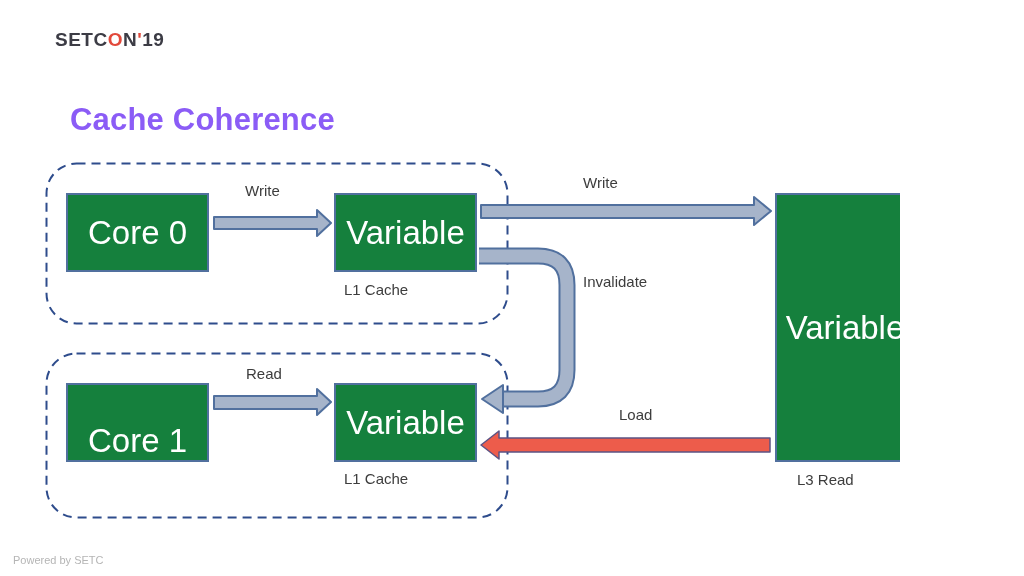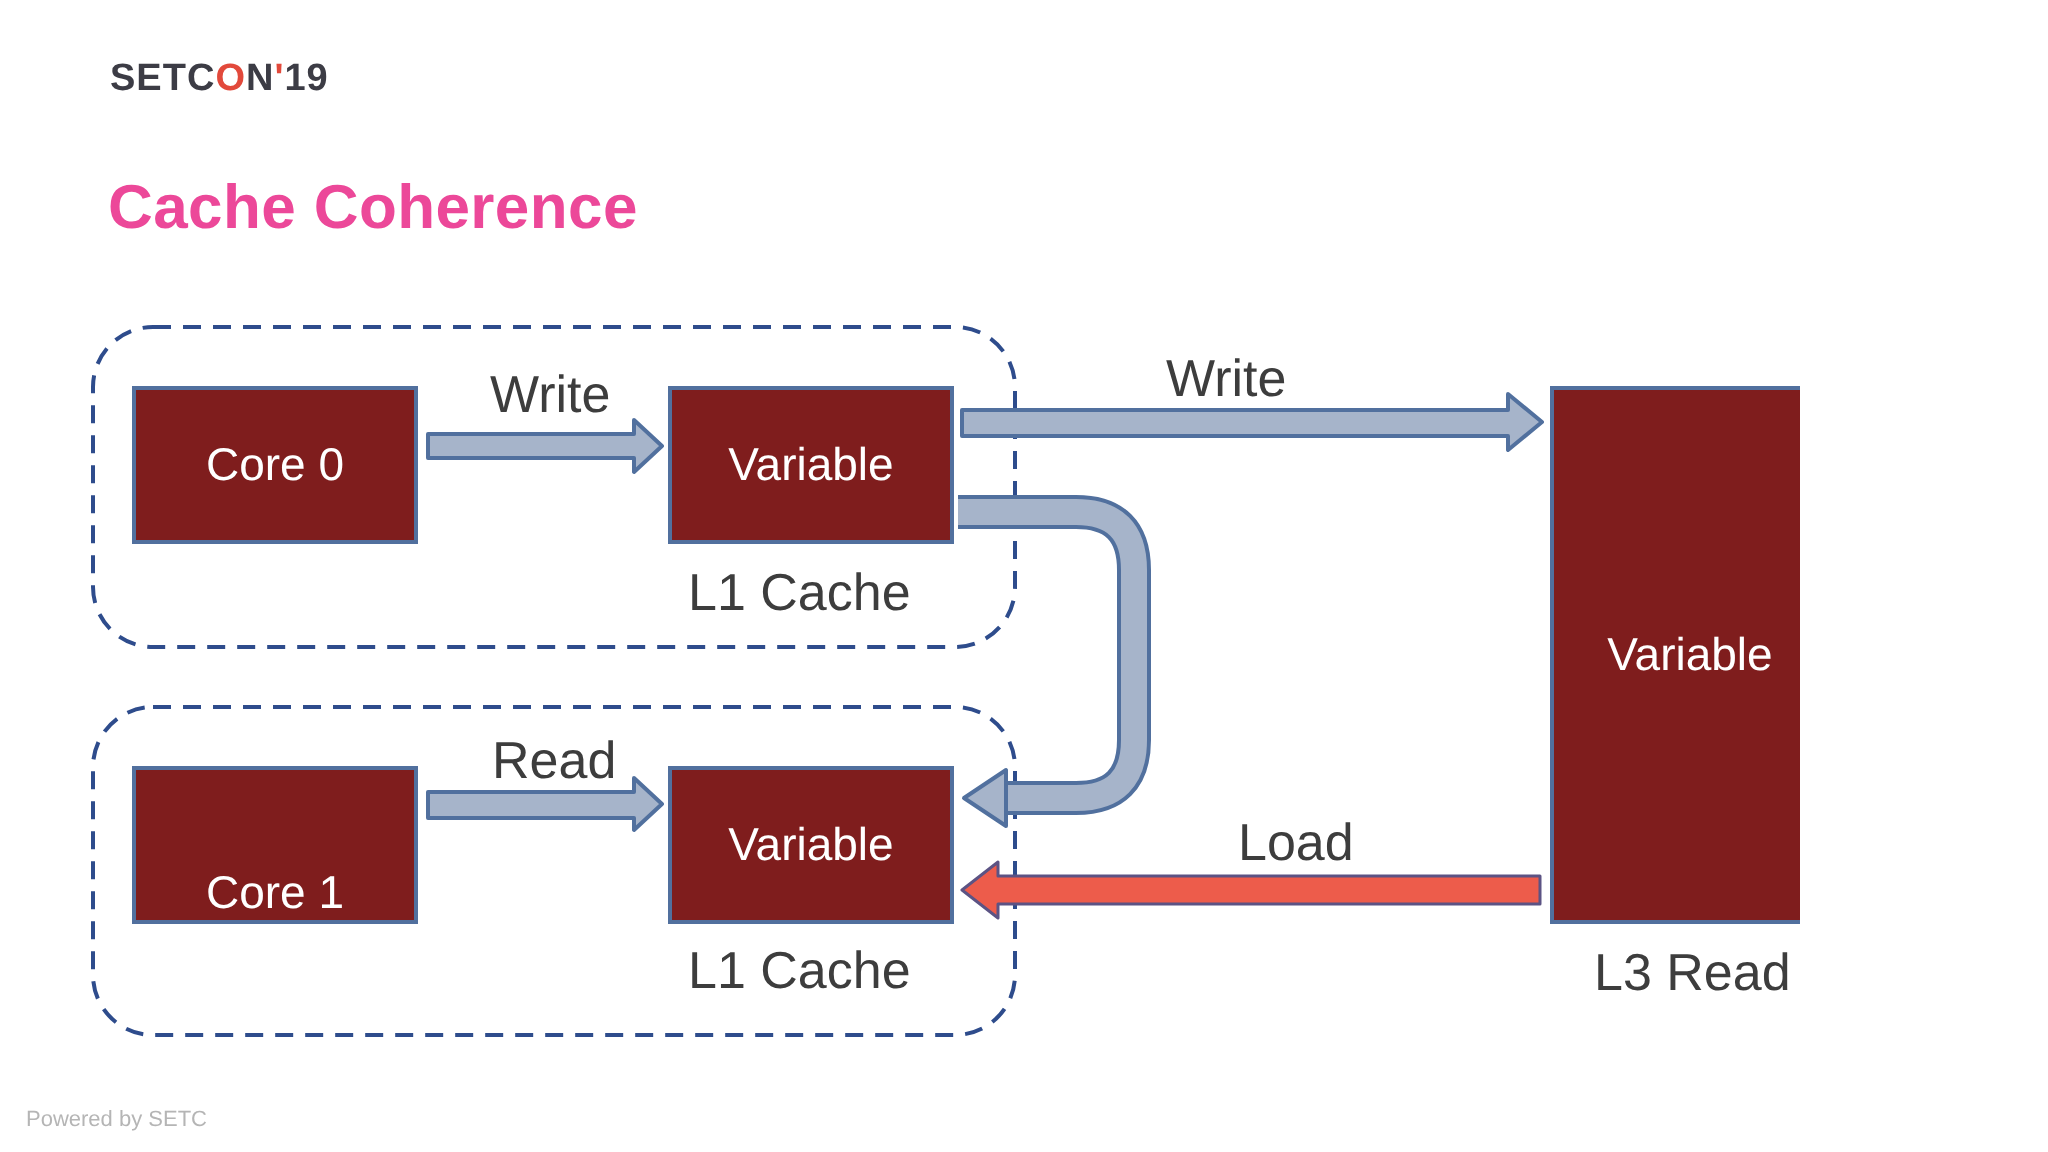--- a/index.html
+++ b/index.html
@@ -6,36 +6,36 @@
   .slide {
     position:relative; width:900px; height:576px; background:#ffffff;
     font-family:"Liberation Sans", sans-serif; overflow:hidden;
   }
   .logo {
     position:absolute; left:55px; top:29px;
     font-size:19px; font-weight:bold; color:#3c3c45; letter-spacing:0.5px;
   }
   .logo .red { color:#e2493b; }
   .title {
-    position:absolute; left:54px; top:86px; margin:0;
-    font-size:31px; font-weight:bold; color:#ec4899; letter-spacing:0.2px;
+    position:absolute; left:54px; top:86px; margin:16px;
+    font-size:31px; font-weight:bold; color:#8b5cf6; letter-spacing:0.2px;
   }
   svg.canvas { position:absolute; left:0; top:0; width:1024px; height:576px; }
   .box {
-    position:absolute; background:#7f1d1d; border:2px solid #51709e;
+    position:absolute; background:#15803d; border:2px solid #51709e;
     display:flex; align-items:center; justify-content:center;
-    color:#ffffff; font-size:23px; box-sizing:border-box;
+    color:#ffffff; font-size:33px; box-sizing:border-box;
   }
   .box-core0    { left:66px;  top:193px; width:143px; height:79px; }
   .box-var0     { left:334px; top:193px; width:143px; height:79px; }
   .box-core1    { left:66px;  top:383px; width:143px; height:79px;align-items:flex-end; }
   .box-var1     { left:334px; top:383px; width:143px; height:79px; }
   .box-l3       { left:775px; top:193px; width:140px; height:269px; }
   .lbl {
-    position:absolute; font-size:26px; color:#3d3d3d; white-space:nowrap;
+    position:absolute; font-size:15px; color:#3d3d3d; white-space:nowrap;
     line-height:1.3;
   }
   .lbl-write0      { left:245px; top:181px; }
   .lbl-read        { left:246px; top:364px;text-align:center; }
   .lbl-l1cache0    { left:344px; top:280px; }
   .lbl-l1cache1    { left:344px; top:469px; }
   .lbl-writel3     { left:583px; top:173px; }
   .lbl-invalidate  { left:583px; top:272px; white-space:normal; width:106px; word-break:break-all; }
   .lbl-load        { left:587px; top:405px;margin-left:32px; }
   .lbl-l3cache     { left:797px; top:470px; }
@@ -88,17 +88,18 @@
   </div>
   <div class="box box-l3">
     <span>Variable</span>
   </div>
 
   <div class="lbl lbl-write0">Write</div>
   <div class="lbl lbl-read">Read</div>
   <div class="lbl lbl-l1cache0">L1 Cache</div>
   <div class="lbl lbl-l1cache1">L1 Cache</div>
   <div class="lbl lbl-writel3">Write</div>
+  <div class="lbl lbl-invalidate">Invalidate</div>
   <div class="lbl lbl-load">Load</div>
   <div class="lbl lbl-l3cache">L3 Read</div>
 
   <div class="footer">Powered by SETC</div>
 </div>
 
 </body></html>

